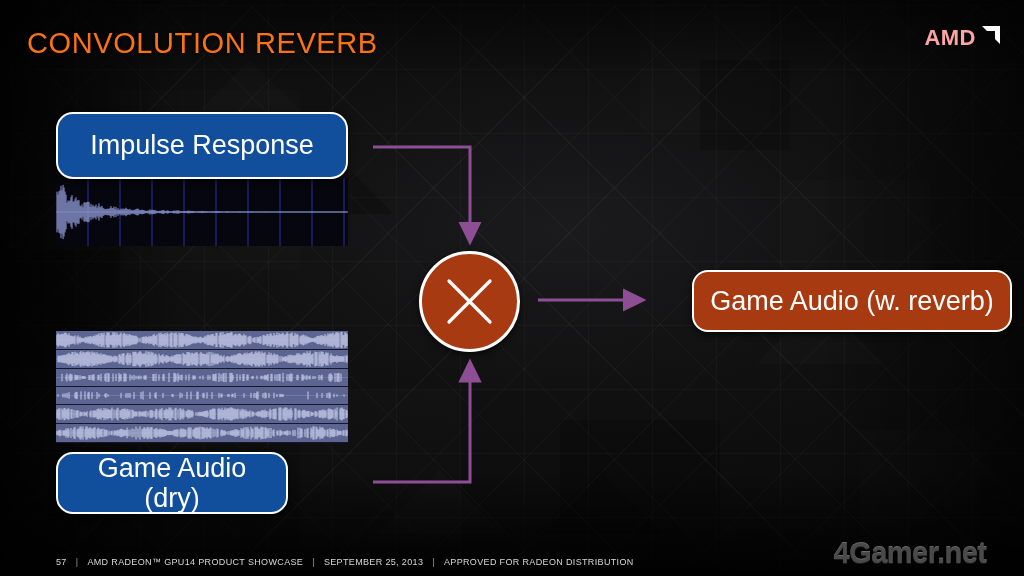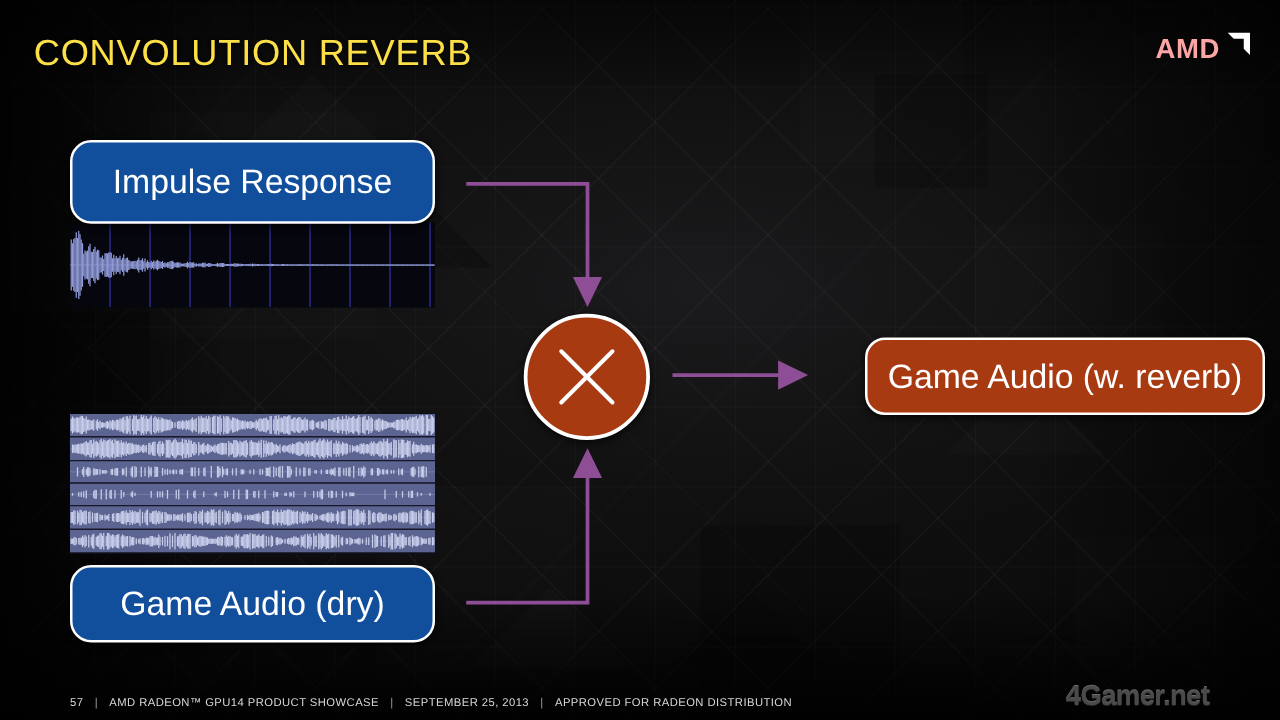--- a/index.html
+++ b/index.html
@@ -47,21 +47,21 @@
       linear-gradient(to bottom, rgba(0,0,0,0.55) 0%, rgba(0,0,0,0) 14%, rgba(0,0,0,0) 82%, rgba(0,0,0,0.9) 100%);
   }
 
   
   #title {
     position: absolute;
     left: 27px;
     top: 27px;
     font-size: 29px;
     letter-spacing: 0.6px;
-    color: #fde047;
+    color: #f97316;
     text-shadow: 0 0 3px rgba(0,0,0,0.9);
     white-space: nowrap;
   }
 
   
   #amd-logo {
     position: absolute;
     right: 24px;
     top: 26px;
     display: flex;
@@ -92,21 +92,21 @@
     color: #ffffff;
     font-size: 27px;
     line-height: 1.12;
     box-shadow: 0 2px 6px rgba(0,0,0,0.75);
     padding: 12px 10px;
   }
   .pill-blue { background: #114F9C; }
   .pill-orange { background: #A83A12; }
 
   #box-impulse { left: 56px;  top: 112px; width: 292px; height: 67px; }
-  #box-dry     { left: 56px;  top: 452px; width: 292px; height: 62px; }
+  #box-dry     { left: 56px;  top: 452px; width: 232px; height: 62px; }
   #box-wet     { left: 652px; top: 270px; width: 320px; height: 62px; border-radius: 16px; margin-left: 40px; }
 
   
   #ir-panel {
     position: absolute;
     left: 56px;
     top: 178px;
     width: 292px;
     height: 68px;
     background: #06060f;
@@ -164,21 +164,21 @@
 
   
   #watermark {
     position: absolute;
     right: 14px;
     bottom: 8px;
     width: 200px;
     text-align: center;
   }
   #wm-logo {
-    font-size: 22px;
+    font-size: 29px;
     font-weight: bold;
     color: #4a4a4a;
     letter-spacing: -0.5px;
     line-height: 1;
     text-shadow: 0 1px 0 #1a1a1a, 0 -1px 0 #6a6a6a;
   }
   #wm-url {
     margin-top: 3px;
     display: inline-block;
     font-size: 13px;

